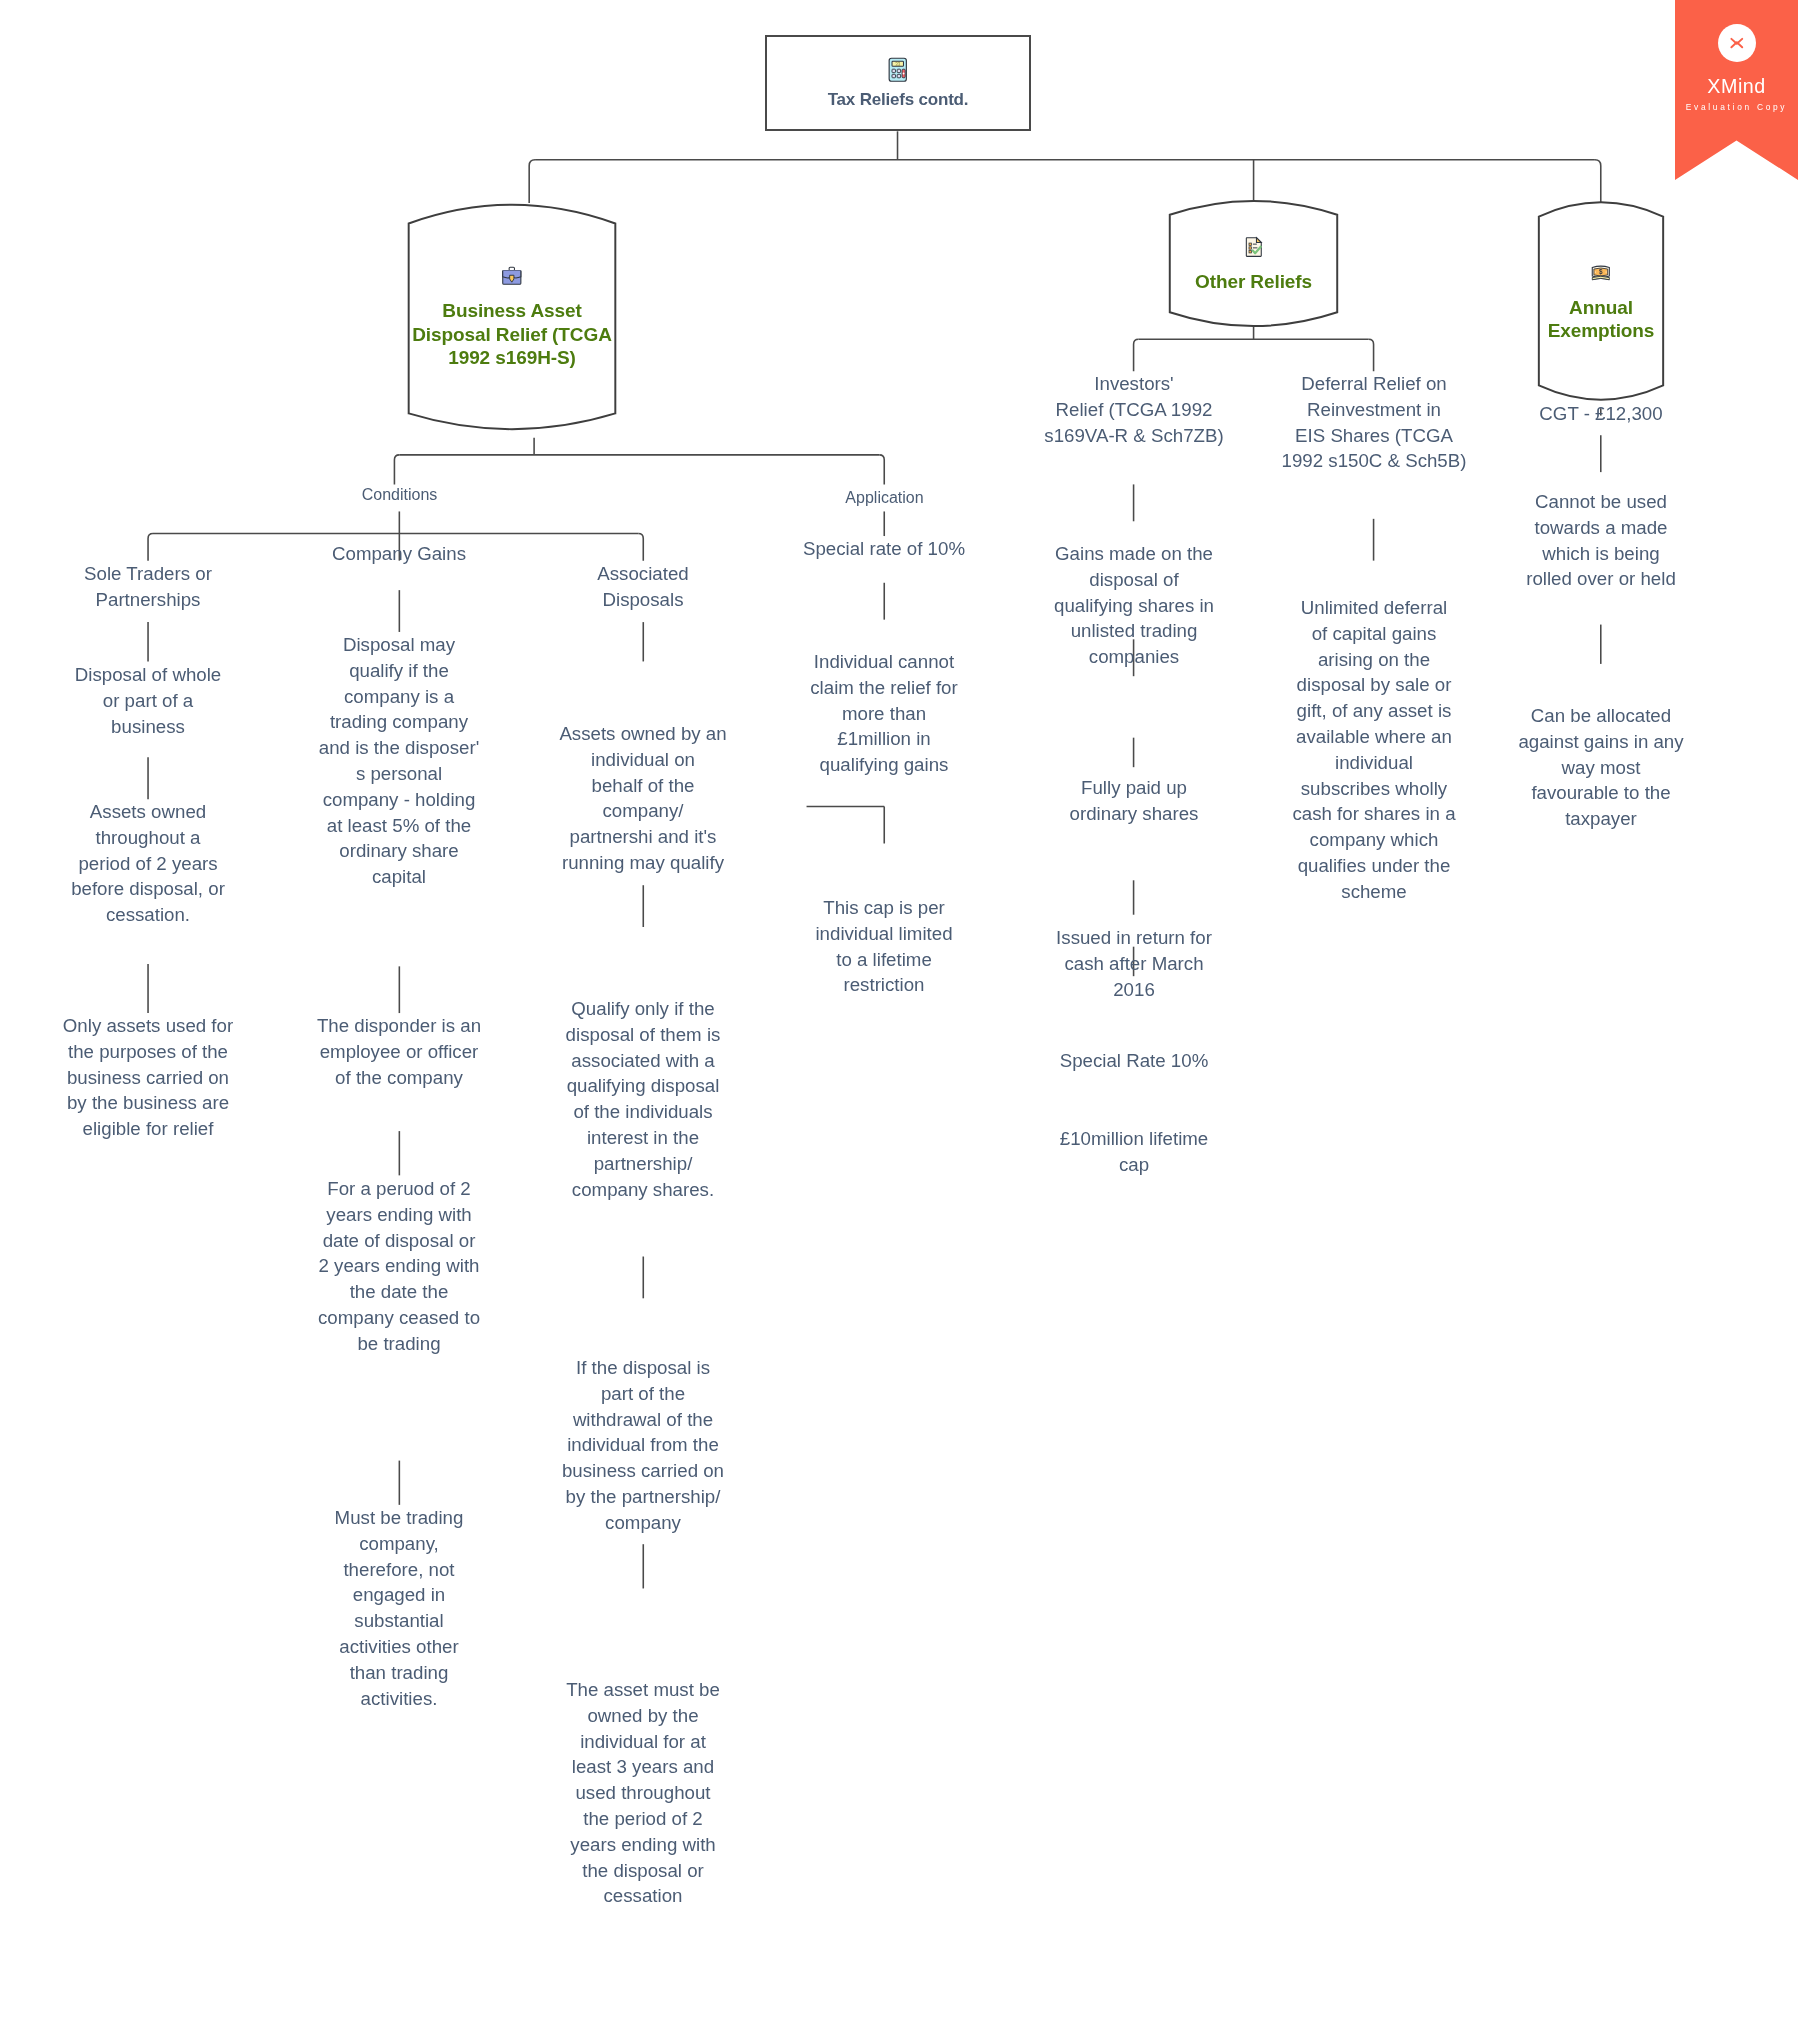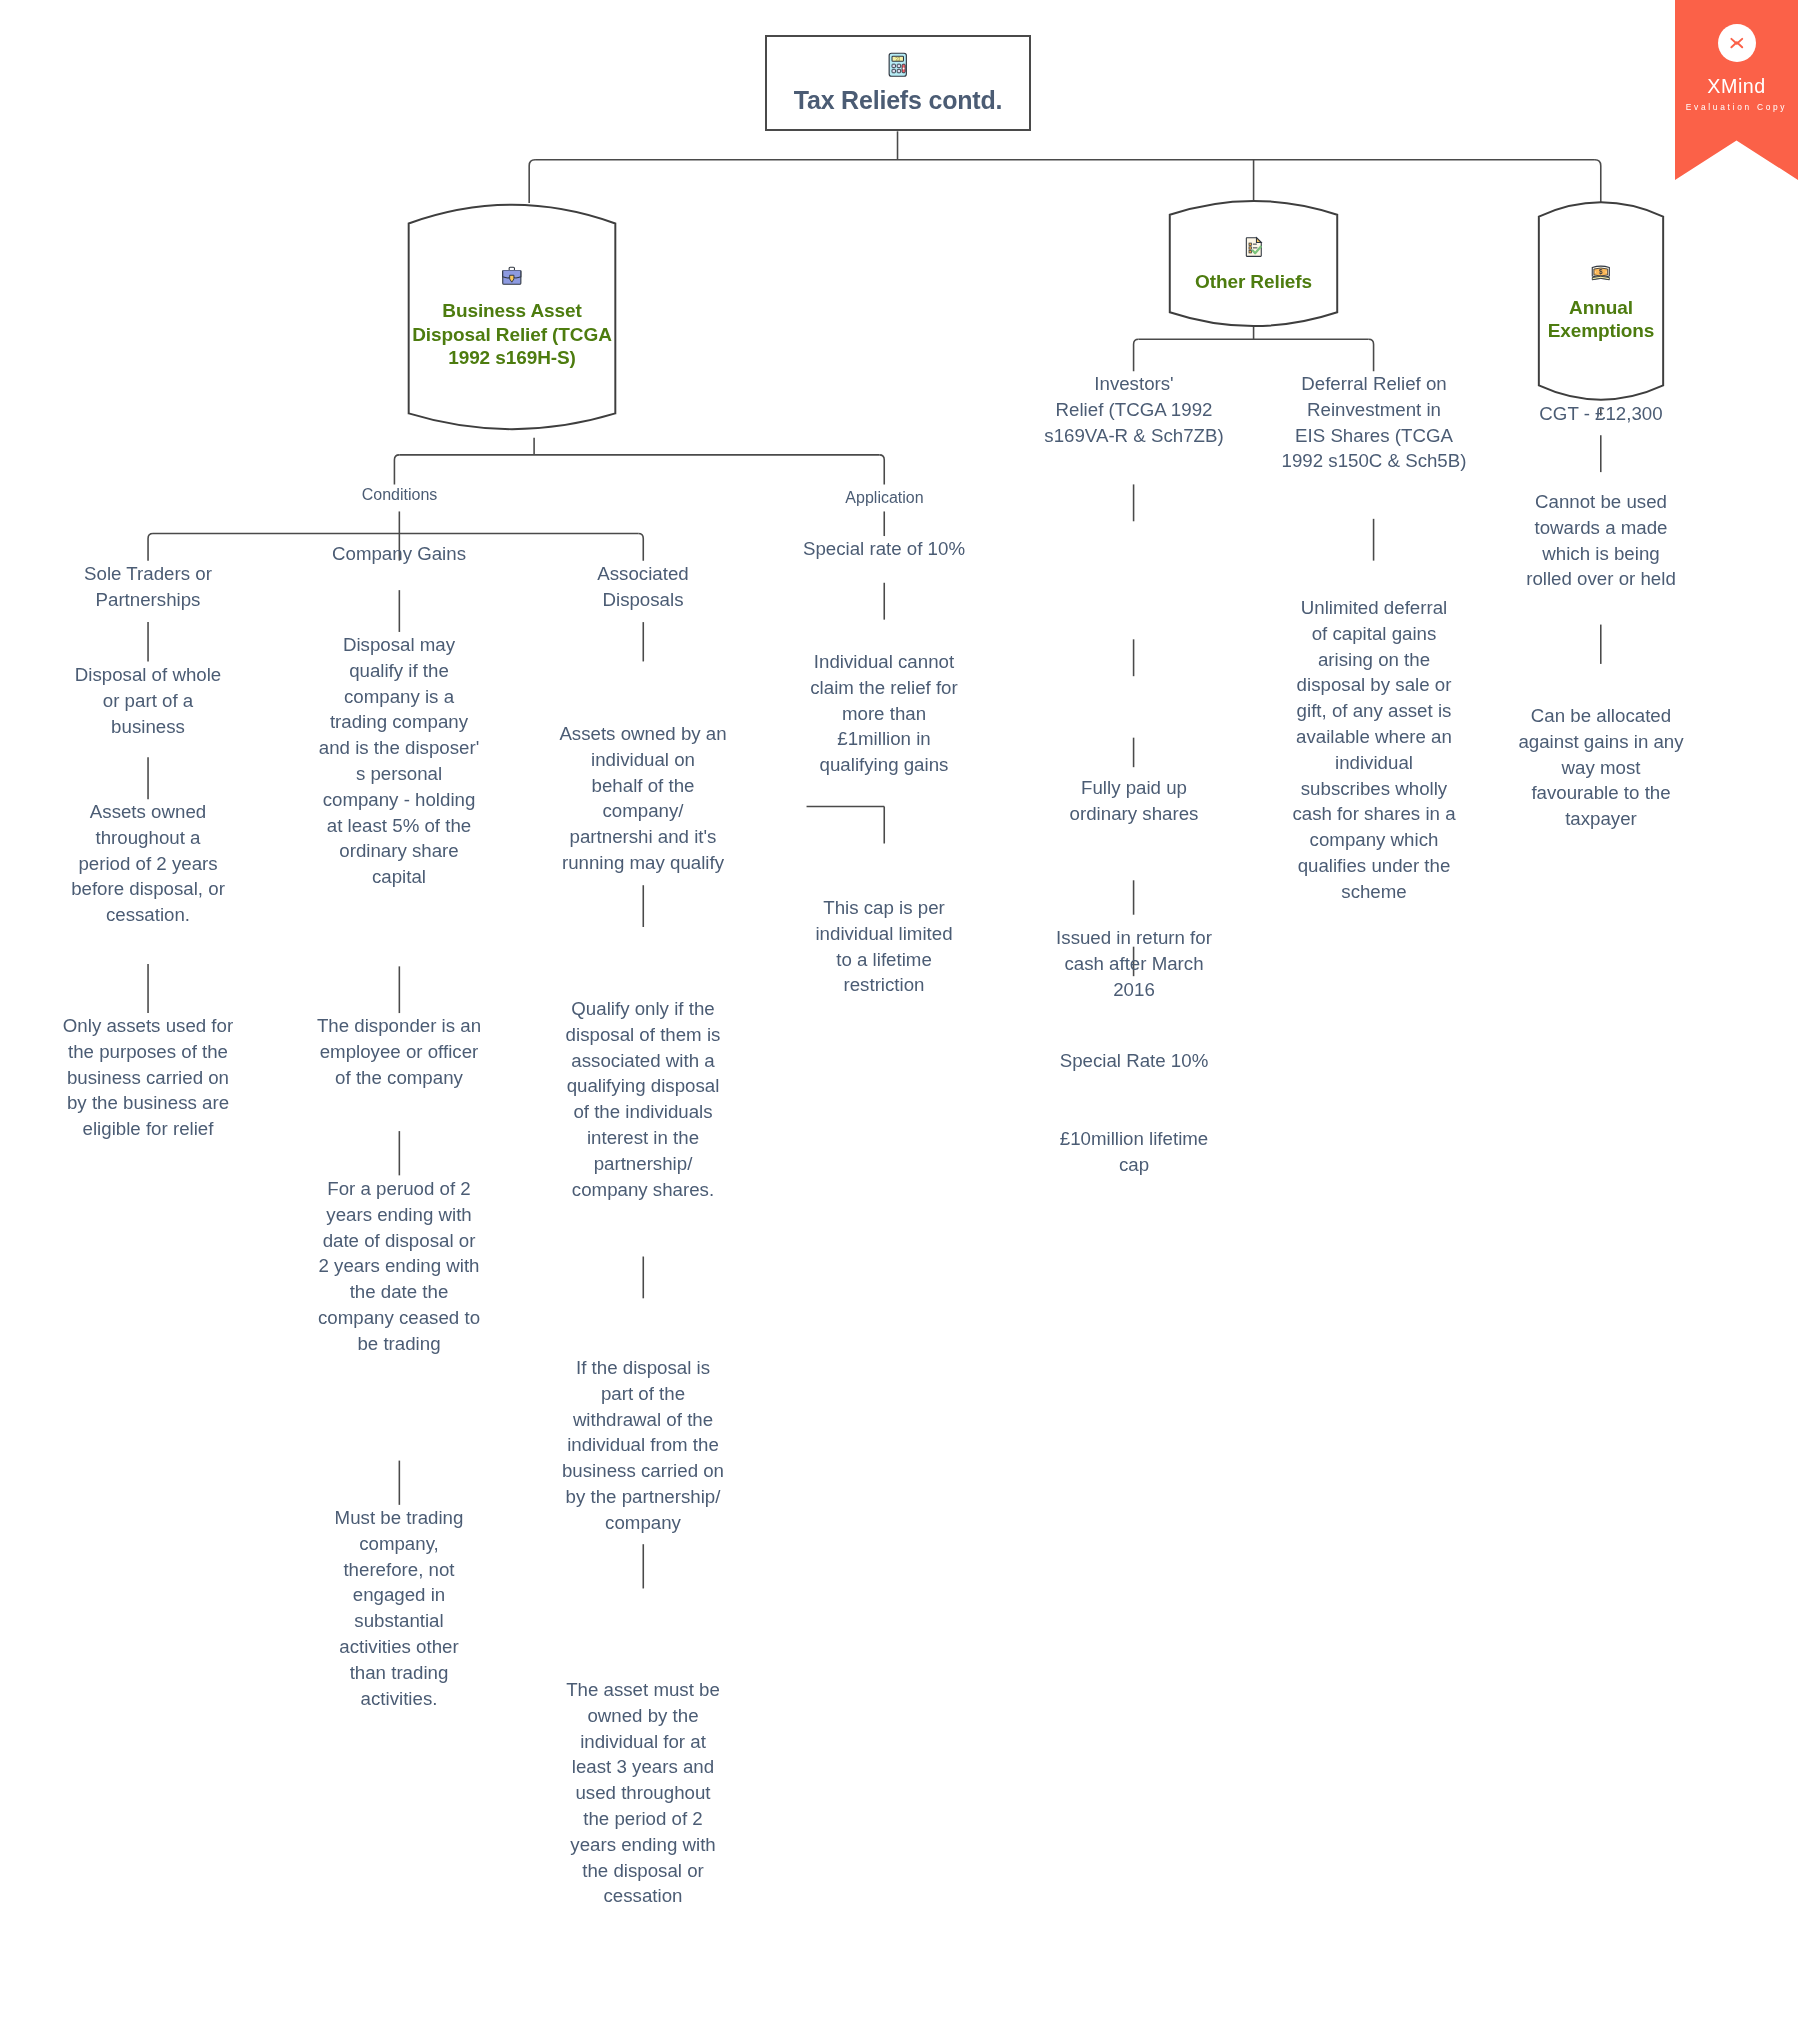--- a/index.html
+++ b/index.html
@@ -26,21 +26,21 @@
     left:765px;top:35px;
     width:266px;height:96px;
     border:2.5px solid #4a4a4a;
     background:#fff;
     display:flex;flex-direction:column;
     align-items:center;justify-content:center;
     box-sizing:border-box;
   }
   .root-icon{width:27.5px;height:27.5px;margin-bottom:6.9px;}
   .root-title{
-    font-size:25px;font-weight:bold;letter-spacing:-0.2px;
+    font-size:17px;font-weight:bold;letter-spacing:-0.2px;
     color:#4b5c74;text-align:center;line-height:1.15;
   }
   
   .branch{
     position:absolute;
     box-sizing:border-box;
     display:flex;flex-direction:column;
     align-items:center;justify-content:center;
     text-align:center;
   }
@@ -331,20 +331,25 @@
 £1million in
 qualifying gains</div>
   <div class="topic lvl3" style="left:761px;top:895px;width:246px;">This cap is per
 individual limited
 to a lifetime
 restriction</div>
 
   <div class="topic lvl3" style="left:1011px;top:371px;width:246px;">Investors'
 Relief (TCGA 1992
 s169VA-R &amp; Sch7ZB)</div>
+  <div class="topic lvl3" style="left:1011px;top:541px;width:246px;">Gains made on the
+disposal of
+qualifying shares in
+unlisted trading
+companies</div>
   <div class="topic lvl3" style="left:1011px;top:775px;width:246px;">Fully paid up
 ordinary shares</div>
   <div class="topic lvl3" style="left:1011px;top:925px;width:246px;">Issued in return for
 cash after March
 2016</div>
   <div class="topic lvl3" style="left:1011px;top:1048px;width:246px;">Special Rate 10%</div>
   <div class="topic lvl3" style="left:1011px;top:1126px;width:246px;">£10million lifetime
 cap</div>
 
   <div class="topic lvl3" style="left:1251px;top:371px;width:246px;">Deferral Relief on

